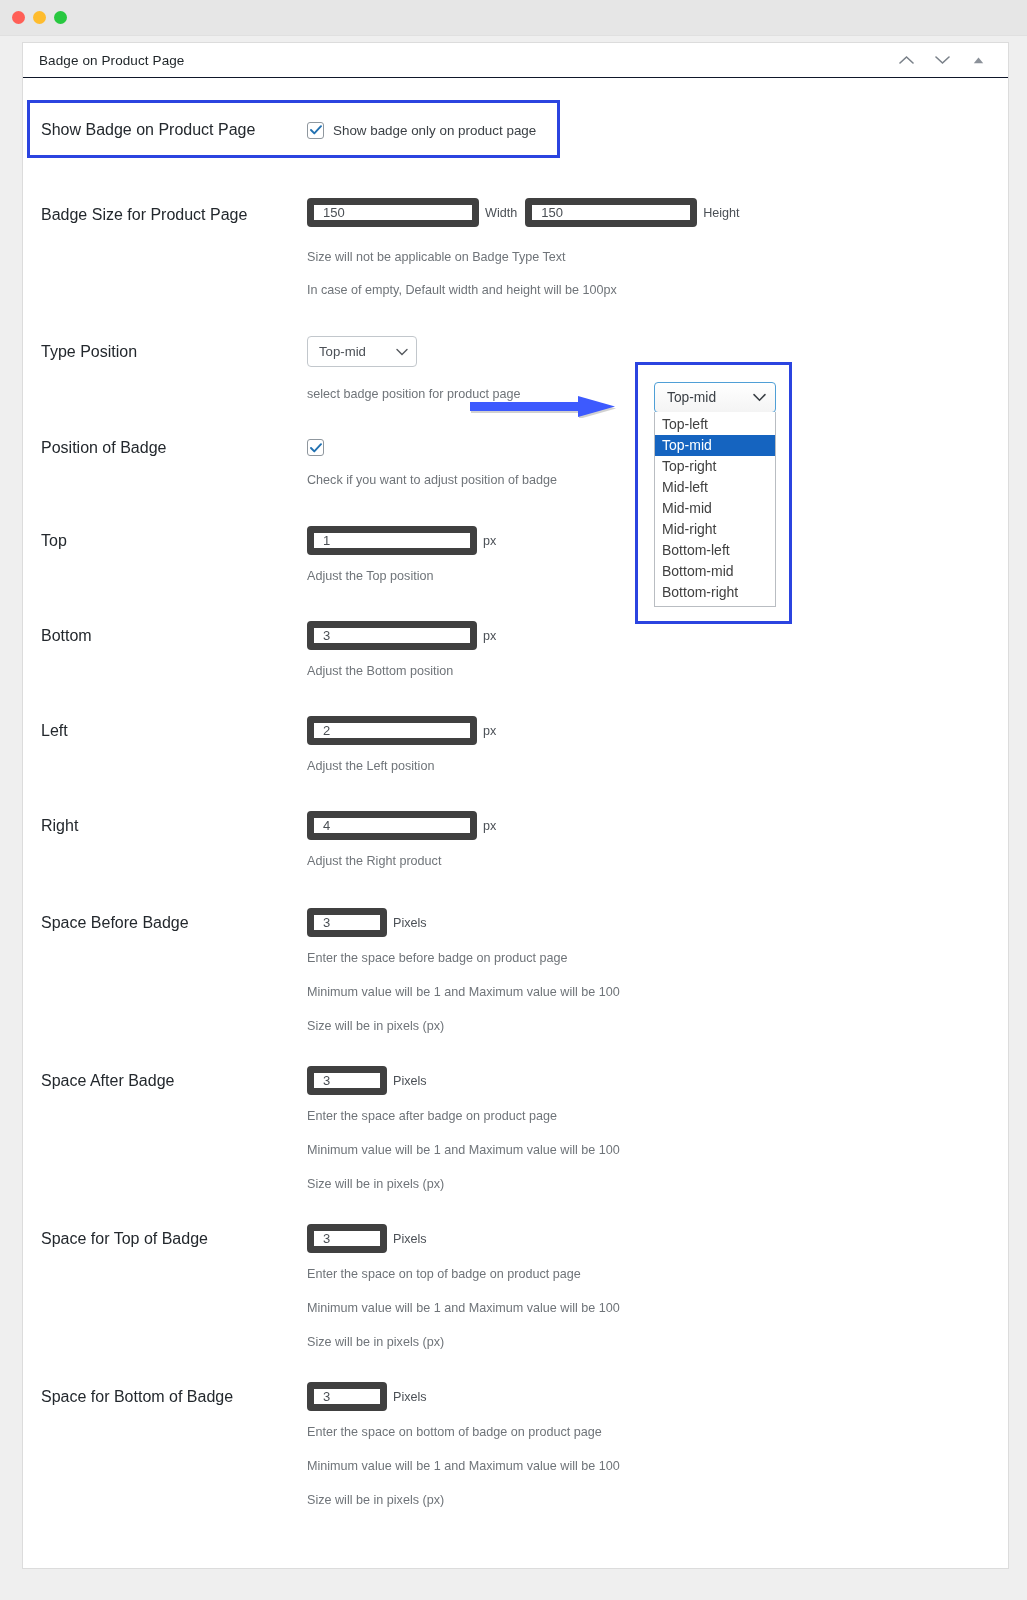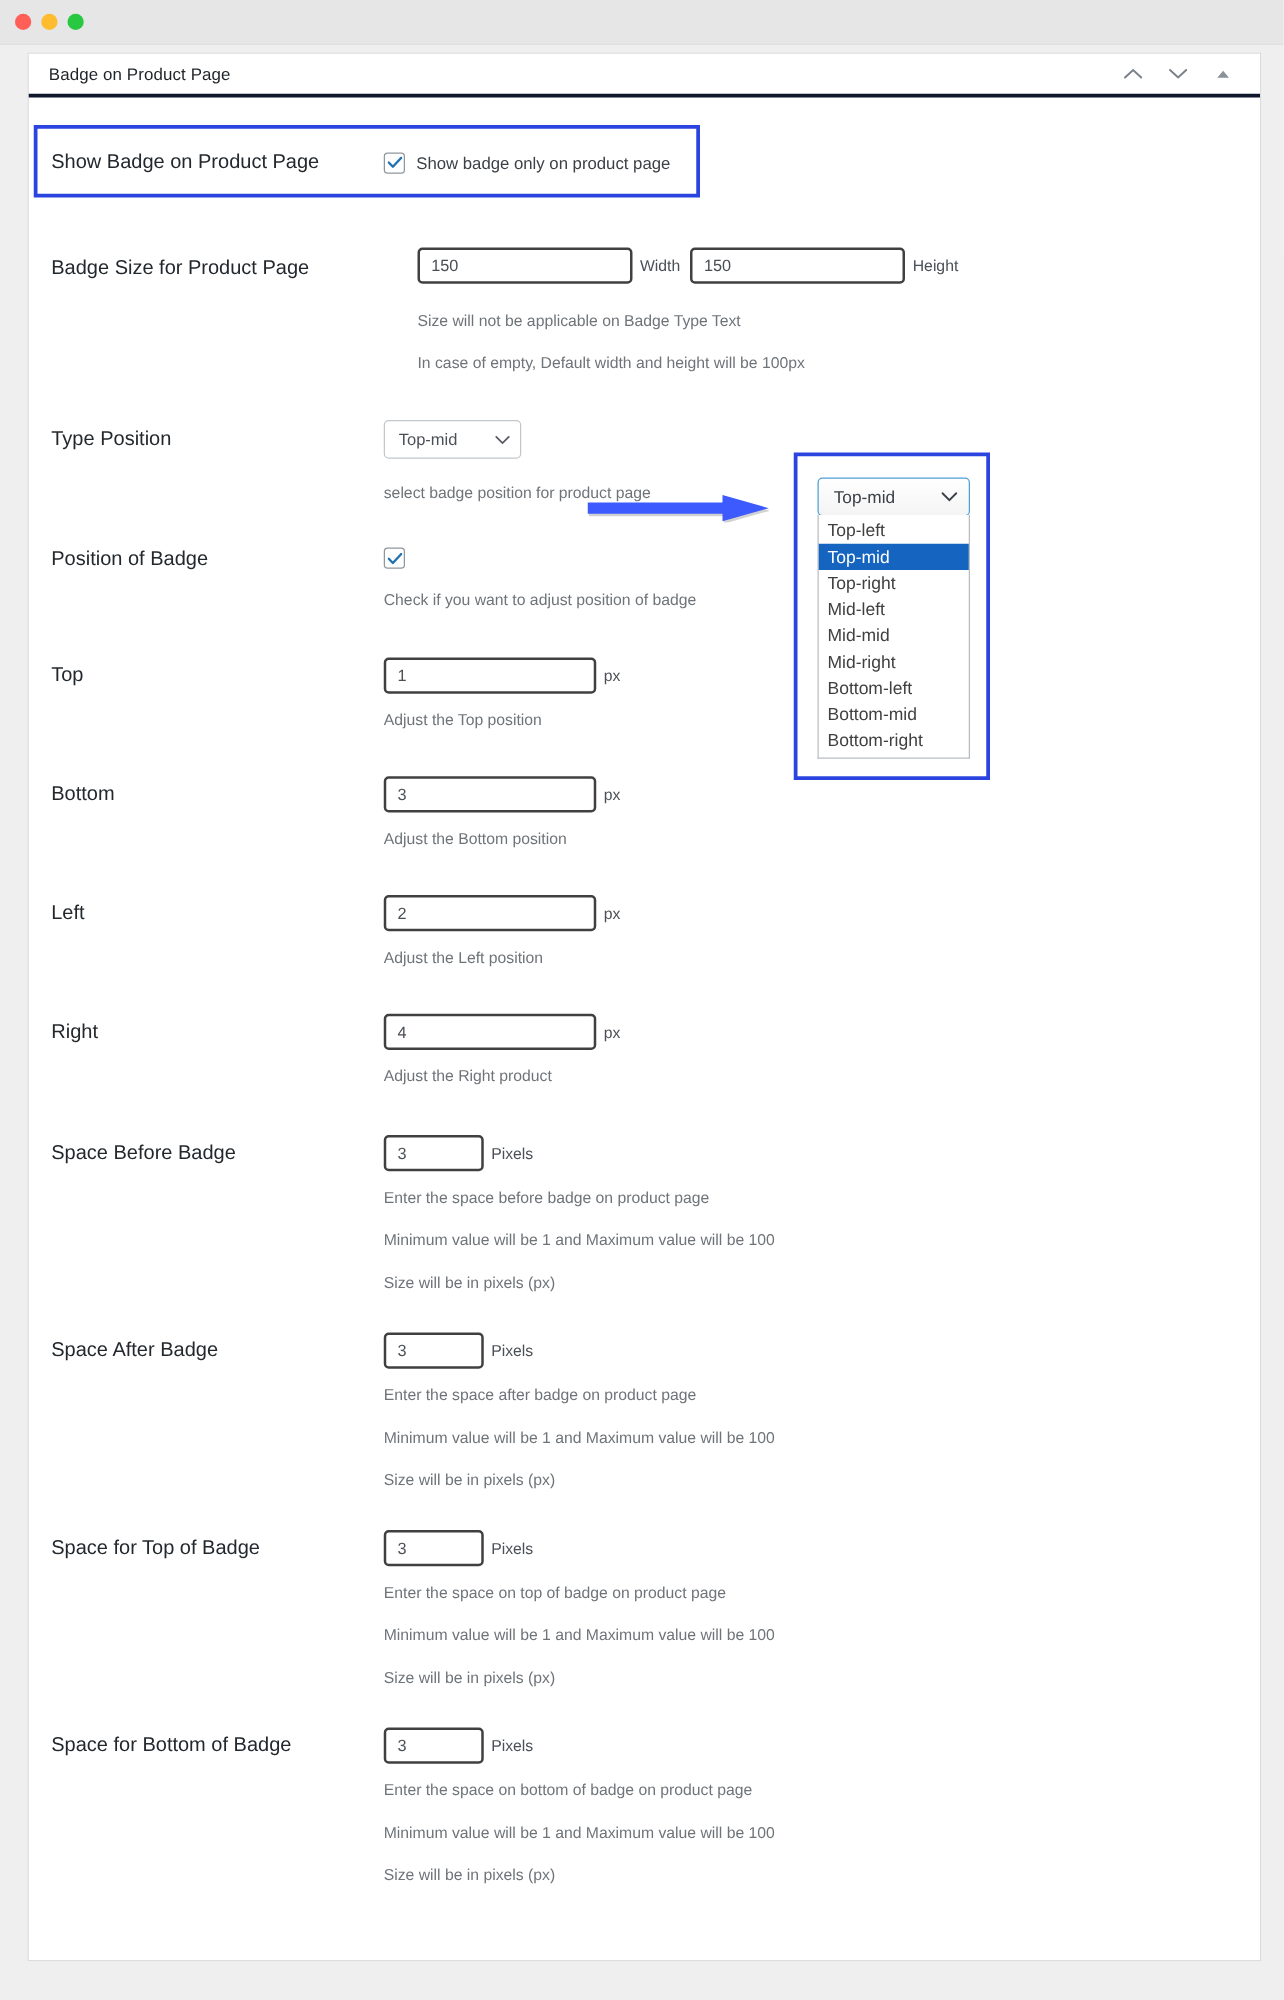--- a/index.html
+++ b/index.html
@@ -44,21 +44,21 @@
   
   .panel {
     background: #ffffff;
     border: 1px solid #dcdcdc;
     width: 987px;
     height: 1527px;
     position: relative;
   }
   .panel-header {
     height: 35px;
-    border-bottom: 3px solid #0f172a;
+    border-bottom: 1px solid #0f172a;
     display: flex; align-items: center;
     padding: 0 14px 0 16px;
   }
   .panel-title {
     font-size: 13.5px;
     color: #1d2327;
     font-weight: 400;
     letter-spacing: .1px;
   }
   .panel-header-actions {
@@ -102,21 +102,21 @@
     color: #6f7479;
     line-height: 1.35;
     margin-top: 13px;
   }
 
   
   input[type=text] {
     font-family: "Liberation Sans", sans-serif;
     font-size: 13px;
     color: #4a4f54;
-    border: 2px solid #404040;
+    border: 7px solid #404040;
     border-radius: 4px;
     padding: 6px 9px;
     background: #fff;
     outline: none;
     height: 29px;
   }
   .inp-wide  { width: 172px; }
   .inp-med   { width: 170px; }
   .inp-small { width: 80px; }
   .unit {
@@ -284,21 +284,21 @@
               <span class="cb">
                 <svg width="12" height="10" viewBox="0 0 12 10">
                     <path d="M1 5 L4.3 8.4 L11 1.2" stroke="#2271b1" stroke-width="1.9" fill="none" stroke-linecap="round" stroke-linejoin="round"></path>
                   </svg>
               </span>
               <span class="cb-label">Show badge only on product page</span>
             </div>
           </div>
         </div>
 
-        <div class="row" style="margin-top:22px;gap:27px;">
+        <div class="row" style="margin-top:22px;">
           <div class="row-label" style="padding-top:7px;">Badge Size for Product Page</div>
           <div class="row-field">
             <div class="field-inline">
               <input type="text" class="inp-wide" value="150" style="">
               <span class="unit">Width</span>
               <input type="text" class="inp-wide" style="margin-left: 8px;" value="150">
               <span class="unit">Height</span>
             </div>
             <div class="hint" style="margin-top:22px;">Size will not be applicable on Badge Type Text</div>
             <div class="hint" style="margin-top:16px;">In case of empty, Default width and height will be 100px</div>

